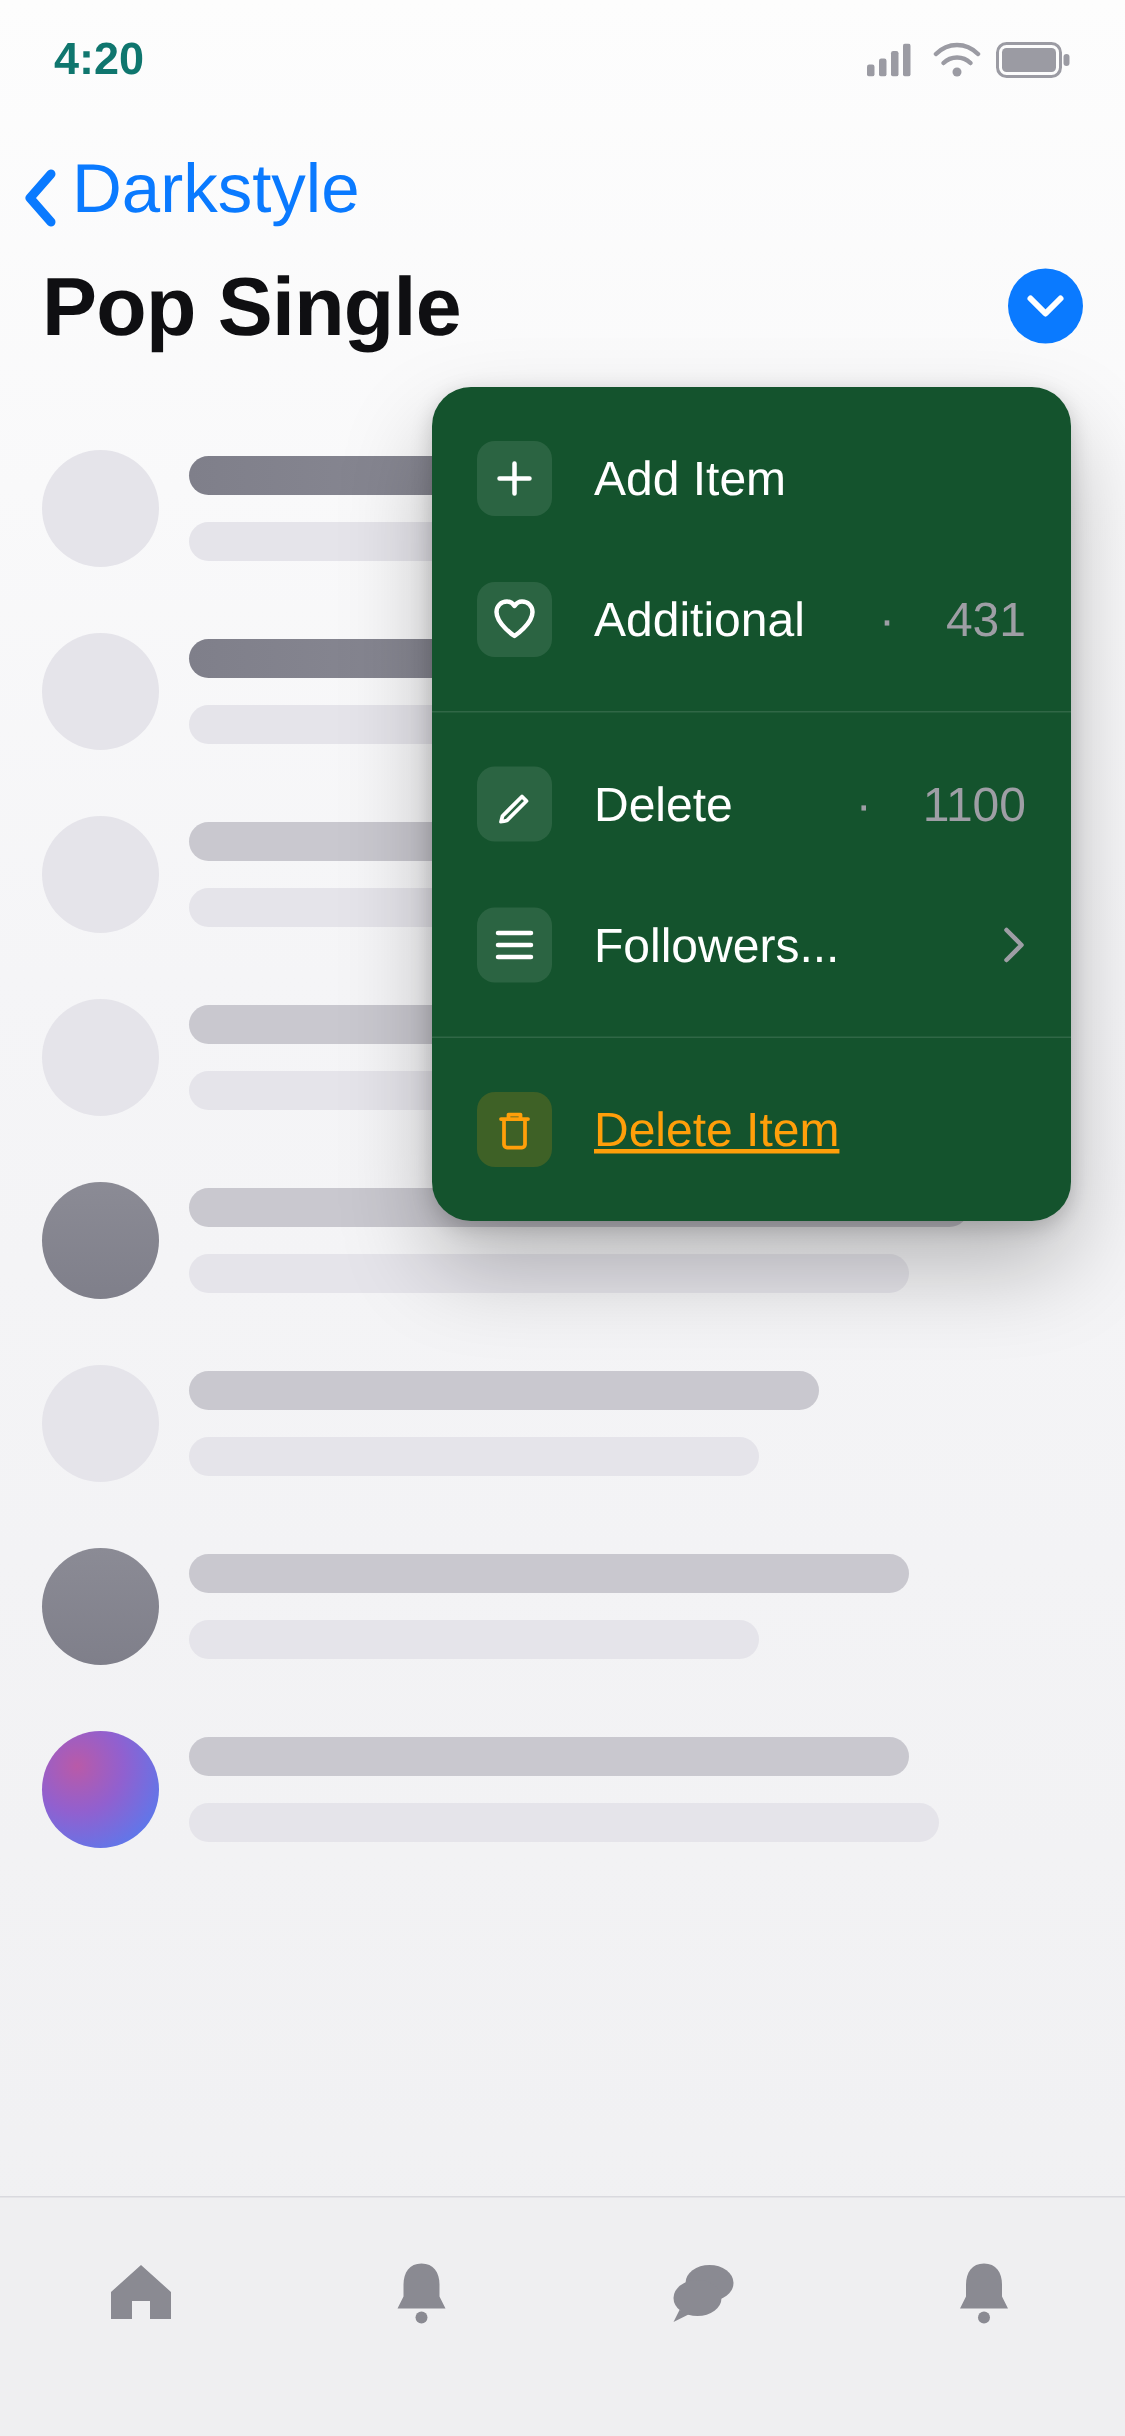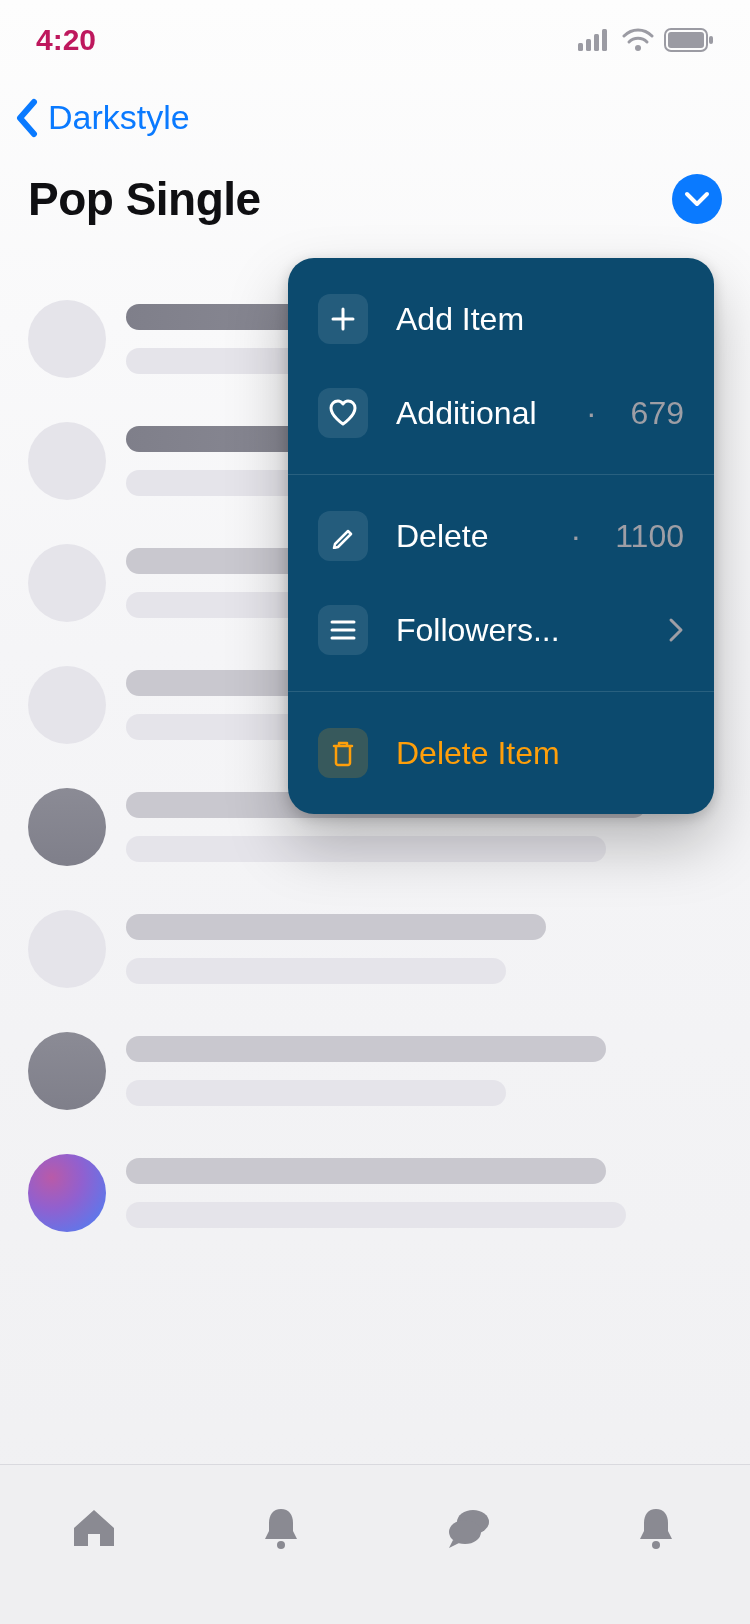--- a/index.html
+++ b/index.html
@@ -17,45 +17,45 @@
   .status-bar {
     position: absolute;
     top: 0; left: 0; right: 0;
     height: 80px;
     display: flex;
     align-items: center;
     justify-content: space-between;
     padding: 0 36px;
     font-size: 30px;
     font-weight: 600;
-    color: #be185d;
+    color: #0f766e;
   }
   .status-right { display:flex; align-items:center; gap:10px; }
   .status-right svg { display:block; }
 
   
   .back-nav {
     position: absolute;
     top: 98px; left: 14px;
-    display: flex; align-items: flex-start; gap: 8px;
+    display: flex; align-items: flex-end; gap: 8px;
     color: #0a7aff;
-    font-size: 34px;
+    font-size: 46px;
     font-weight: 400;
   }
   .back-nav svg { display:block; }
 
   
   .title-row {
     position: absolute;
     top: 172px; left: 28px; right: 28px;
     display:flex; align-items:center; justify-content:space-between;
   }
   .title-row h1 {
     margin:0;
-    font-size: 46px;
+    font-size: 55px;
     font-weight: 800;
     color: #0f0f12;
     letter-spacing: -0.5px;
   }
   .title-chevron-btn {
     width: 50px; height: 50px;
     border-radius: 25px;
     background: #0a7aff;
     display:flex; align-items:center; justify-content:center;
   }
@@ -83,21 +83,21 @@
   .line.light { background:#e5e4ea; }
   .line.med { background:#c9c8cf; }
   .line.dark { background: linear-gradient(90deg, #7f7f8a, #9a9aa4); }
   .w520{width:520px;} .w480{width:480px;} .w420{width:420px;} .w380{width:380px;} .w500{width:500px;}
 
   
   .popover {
     position: absolute;
     top: 258px; left: 288px;
     width: 426px;
-    background: #0c4a6e;
+    background: #14532d;
     border-radius: 26px;
     box-shadow: 0 30px 60px rgba(0,0,0,0.25), 0 4px 14px rgba(0,0,0,0.18);
     overflow: hidden;
   }
   .popover-section { padding: 14px 0; }
   .popover-divider { height:1px; background: rgba(255,255,255,0.12); }
   .menu-item {
     display:flex; align-items:center; gap: 28px;
     padding: 22px 30px;
     font-size: 32px;
@@ -107,21 +107,21 @@
   .menu-item .icon-box {
     width: 50px; height: 50px;
     border-radius: 12px;
     background: rgba(255,255,255,0.10);
     display:flex; align-items:center; justify-content:center;
     flex-shrink:0;
   }
   .menu-item .label { flex:1; overflow:hidden; text-overflow:ellipsis; white-space:nowrap; }
   .menu-item .count { color:#9e9ea5; font-weight:500; padding-left:6px; }
   .menu-item .dot { color:#9e9ea5; padding-left:10px; }
-  .menu-item.danger { color:#ff9f0a; }
+  .menu-item.danger { color:#ff9f0a;text-decoration:underline; }
   .menu-item.danger .icon-box { background: rgba(255,159,10,0.18); }
   .arrow-right { margin-left:auto; color:#9e9ea5; display:flex; }
 
   
   .tabbar {
     position:absolute;
     bottom:0; left:0; right:0;
     height: 160px;
     background: #efeff1;
     border-top: 1px solid #d9d9de;
@@ -249,21 +249,21 @@
       <span class="label">Add Item</span>
     </div>
     <div class="menu-item">
       <div class="icon-box">
         <svg width="30" height="28" viewBox="0 0 30 28">
             <path d="M15 25 C15 25 3 17 3 9 C3 5 6 2 10 2 C12.5 2 14 3.5 15 5 C16 3.5 17.5 2 20 2 C24 2 27 5 27 9 C27 17 15 25 15 25 Z" fill="none" stroke="#fff" stroke-width="3" stroke-linejoin="round"></path>
           </svg>
       </div>
       <span class="label">Additional</span>
       <span class="dot">·</span>
-      <span class="count">679</span>
+      <span class="count">431</span>
     </div>
   </div>
   <div class="popover-divider"></div>
   <div class="popover-section">
     <div class="menu-item">
       <div class="icon-box">
         <svg width="26" height="26" viewBox="0 0 26 26">
             <path d="M5 21 L18 8 L21 11 L8 24 L4 25 Z" fill="none" stroke="#fff" stroke-width="2.5" stroke-linejoin="round"></path>
           </svg>
       </div>

